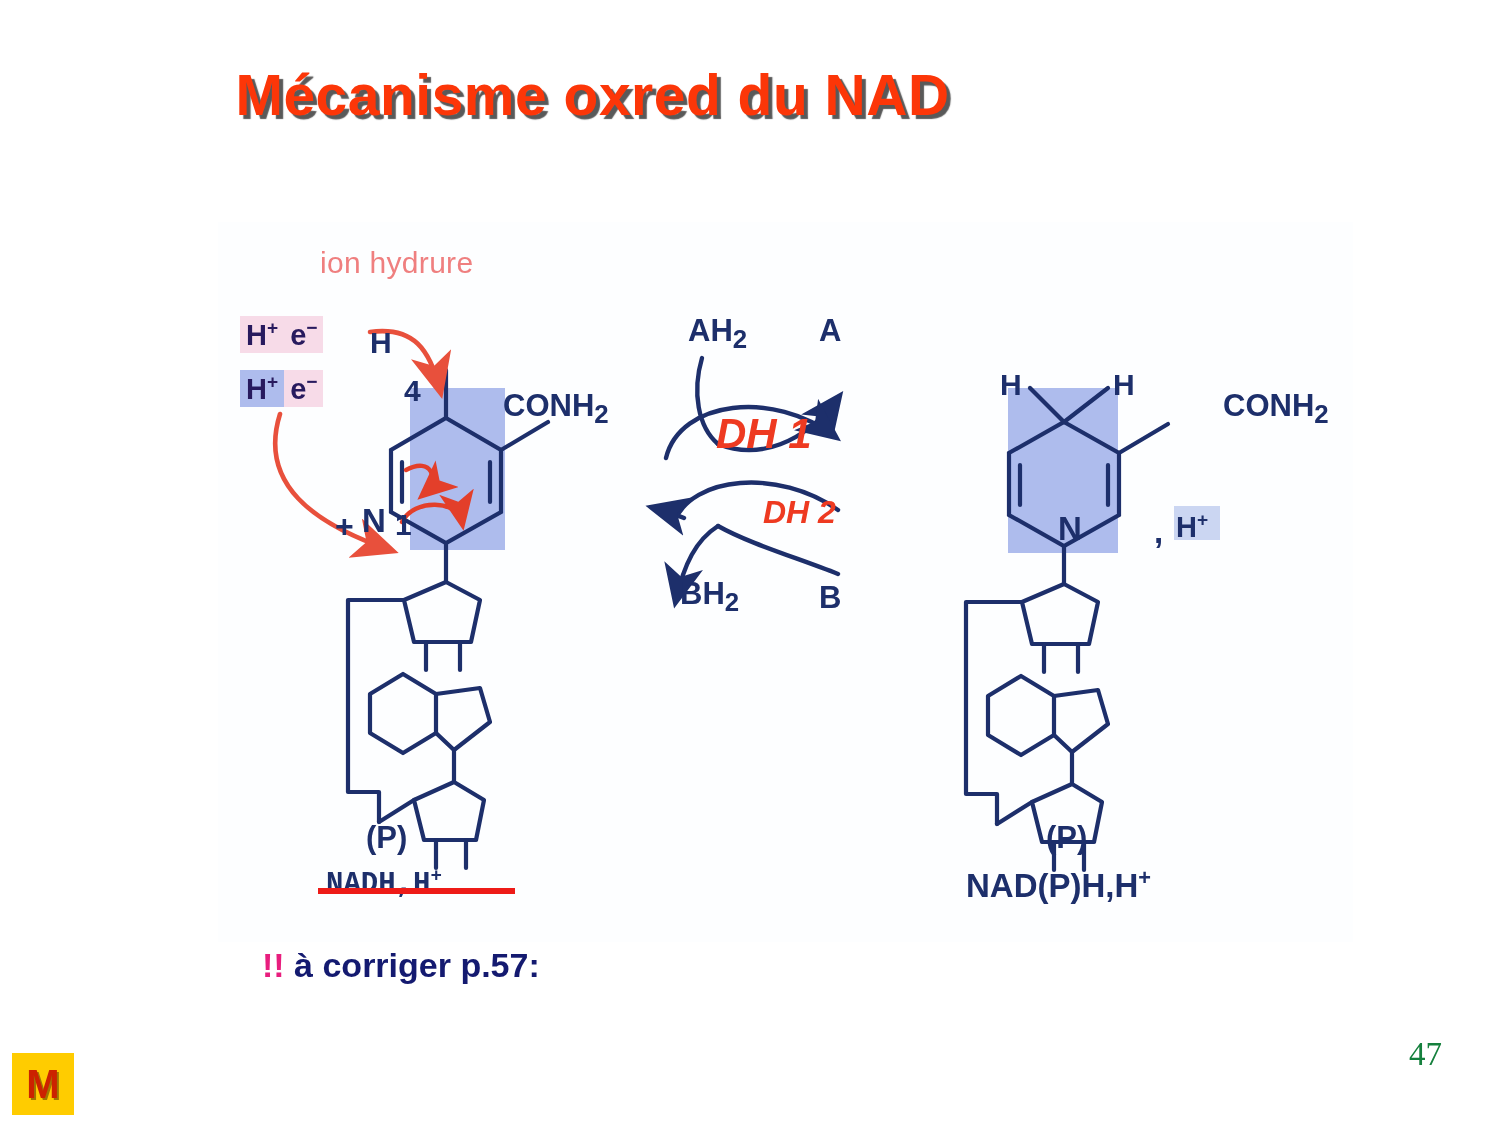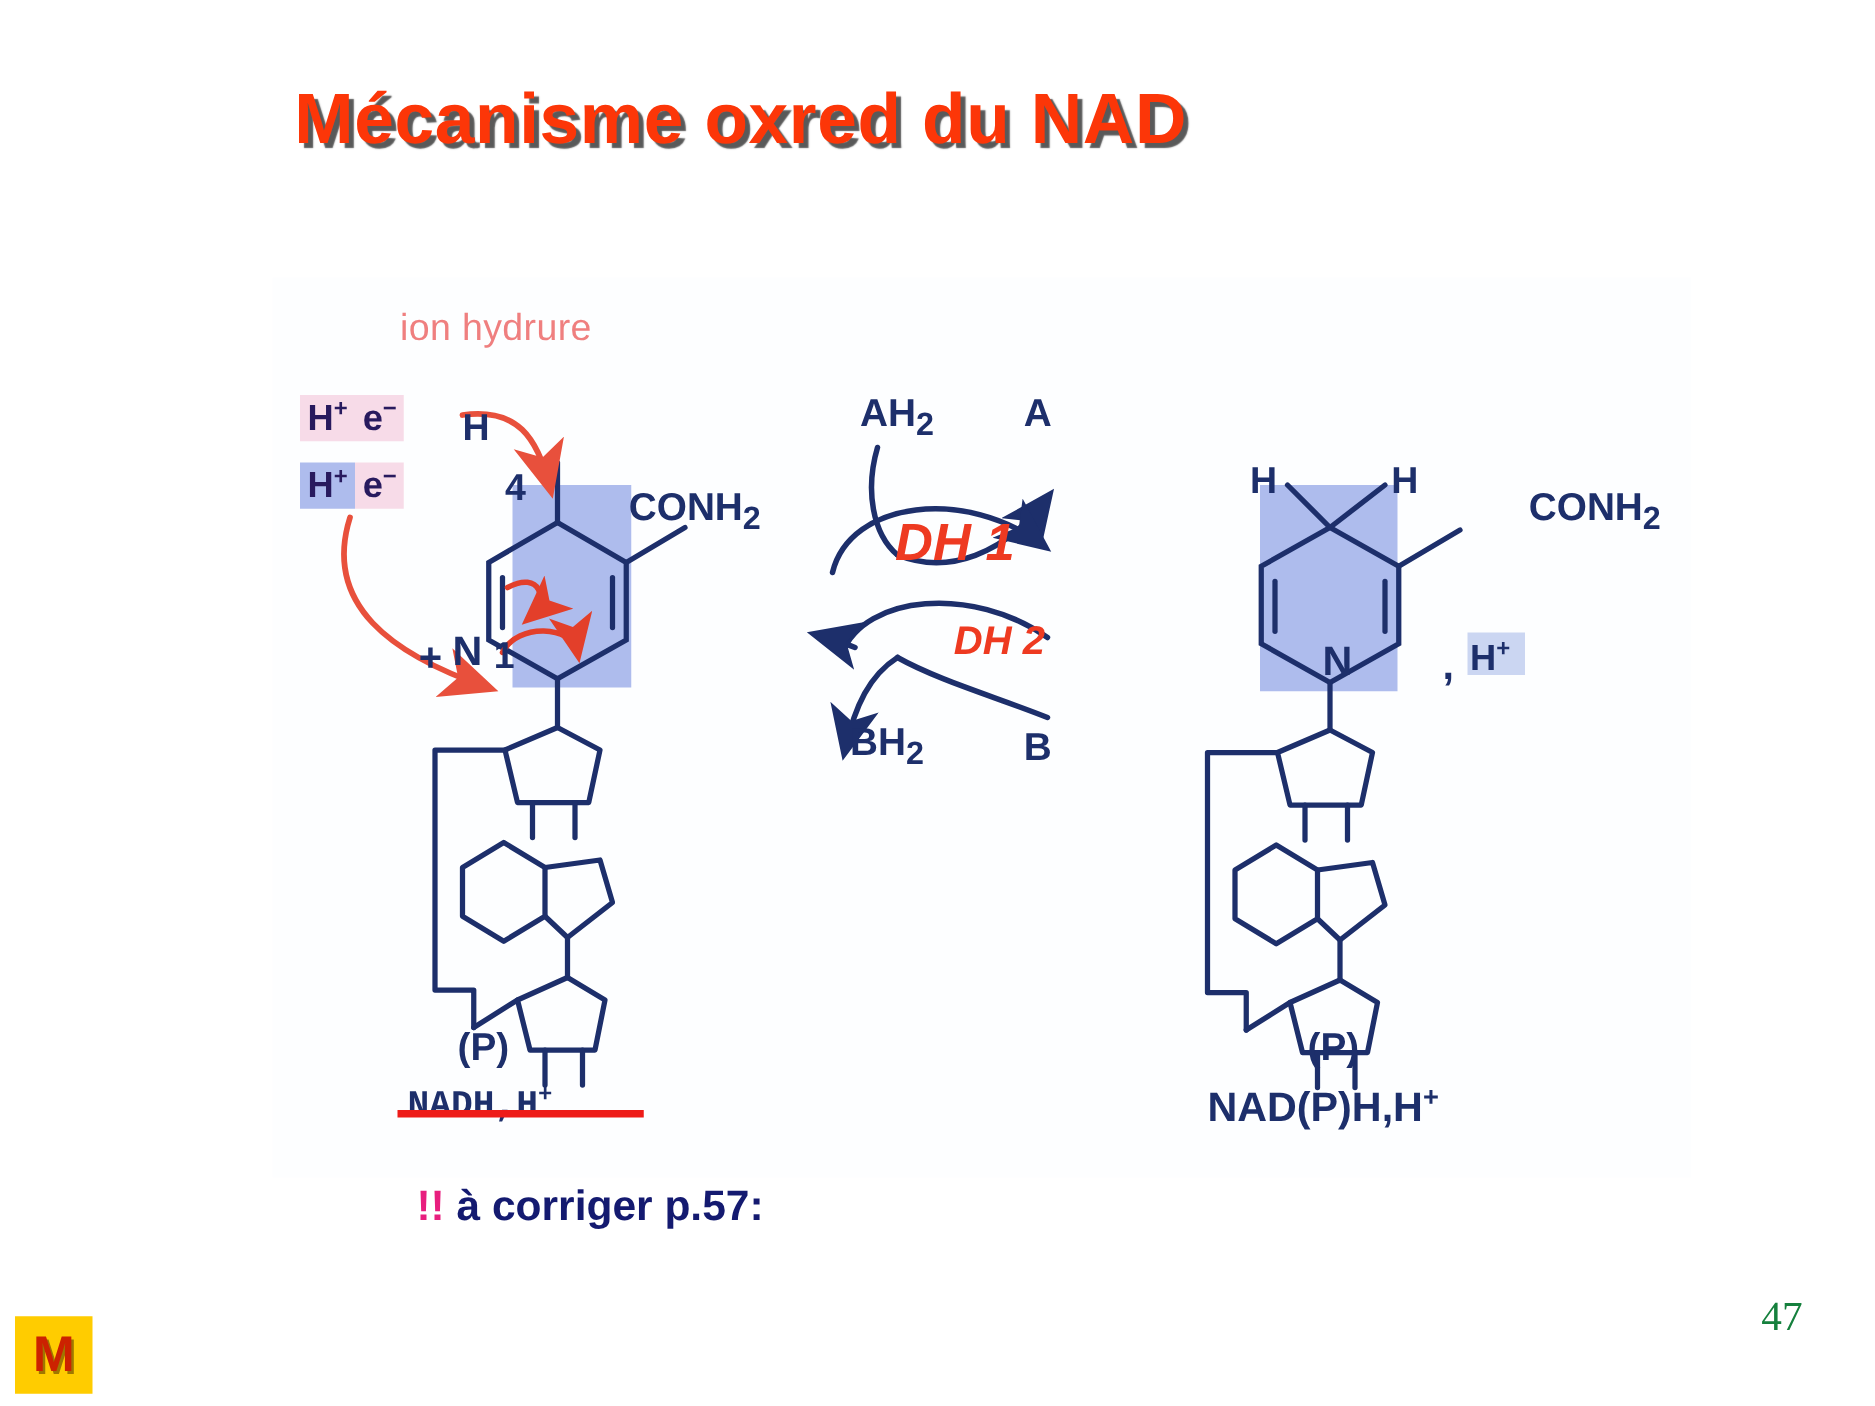--- a/index.html
+++ b/index.html
@@ -120,21 +120,21 @@
   #r-P       { left: 828px; top: 600px; font-size: 31px; }
   #r-nadph   { left: 748px; top: 645px; font-size: 33px; white-space: nowrap;}
   #r-forme   { left: 752px; top: 688px; font-size: 33px; white-space: nowrap;}
 
   
   #correction {
     position: absolute;
     left: 262px;
     top: 945px;
     width: 420px;
-    text-align: center;
+    text-align: left;
     font-size: 34px;
     font-weight: bold;
     color: #141a70;
     line-height: 1.22;
   }
   #correction .bangs { color: #e81e7e; }
 
   
   #page-number {
     position: absolute;

